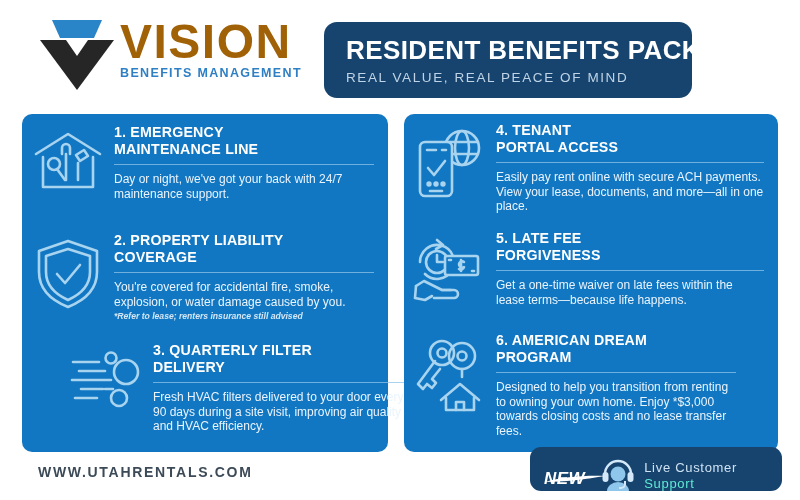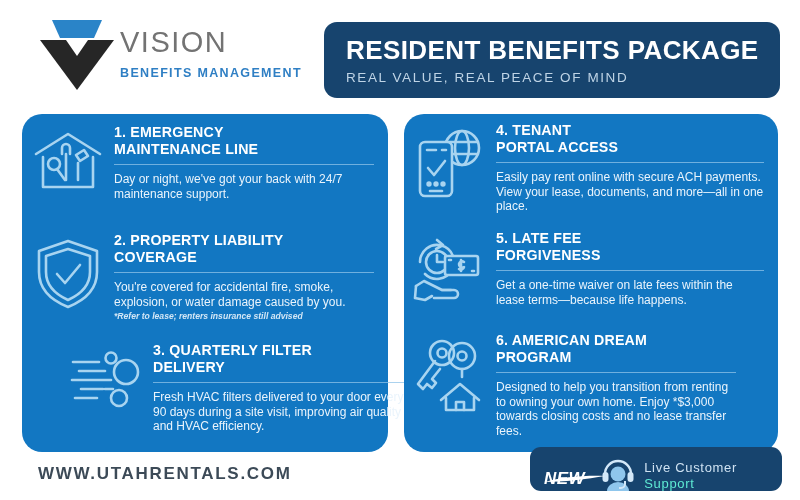--- a/index.html
+++ b/index.html
@@ -31,41 +31,41 @@
     position: absolute;
     left: 0; top: 2px;
     width: 78px; height: 76px;
   }
   #brand-text {
     position: absolute;
     left: 82px; top: 6px;
     width: 190px;
   }
   #brand-name {
-    font-size: 29px;
+    font-size: 48px;
     letter-spacing: 1.5px;
-    color: #737373;
-    font-weight: 400;
+    color: #a16207;
+    font-weight: 700;
     line-height: 44px;
     white-space: nowrap;
   }
   #brand-tagline {
     font-size: 12.5px;
     letter-spacing: 1.35px;
     color: #2f7fc4;
     font-weight: 700;
     line-height: 16px;
     margin-top: 1px;
     white-space: nowrap;
   }
 
   #title-banner {
     position: absolute;
     left: 324px; top: 22px;
-    width: 456px; height: 76px;
+    width: 368px; height: 76px;
     background: #17446e;
     border-radius: 13px;
     box-sizing: border-box;
     padding: 13px 0 0 22px;
   }
   #banner-title {
     color: #ffffff;
     font-size: 26px;
     font-weight: 700;
     letter-spacing: 0.4px;
@@ -79,21 +79,21 @@
     letter-spacing: 1.6px;
     line-height: 20px;
     margin-top: 3px;
     white-space: nowrap;
   }
 
   
   .card {
     position: absolute;
     background: #1277c2;
-    border-radius: 20px;
+    border-radius: 10px;
     top: 114px;
     height: 338px;
     box-sizing: border-box;
   }
   #card-left  { left: 22px;  width: 366px; }
   #card-right { left: 404px; width: 374px; }
 
   .benefit {
     position: absolute;
     display: flex;
@@ -145,21 +145,21 @@
   #b5 { left: 0; top: 116px; width: 374px; }
   #b6 { left: 0; top: 218px; width: 346px; }
 
   .icon-svg { display:block; }
 
   
   #site-url {
     position: absolute;
     left: 38px; top: 464px;
     color: #3c4a57;
-    font-size: 17px;
+    font-size: 14px;
     font-weight: 700;
     letter-spacing: 1.7px;
     white-space: nowrap;
   }
   #support-badge {
     position: absolute;
     left: 530px; top: 447px;
     width: 252px; height: 44px;
     background: #17446e;
     border-radius: 11px;

